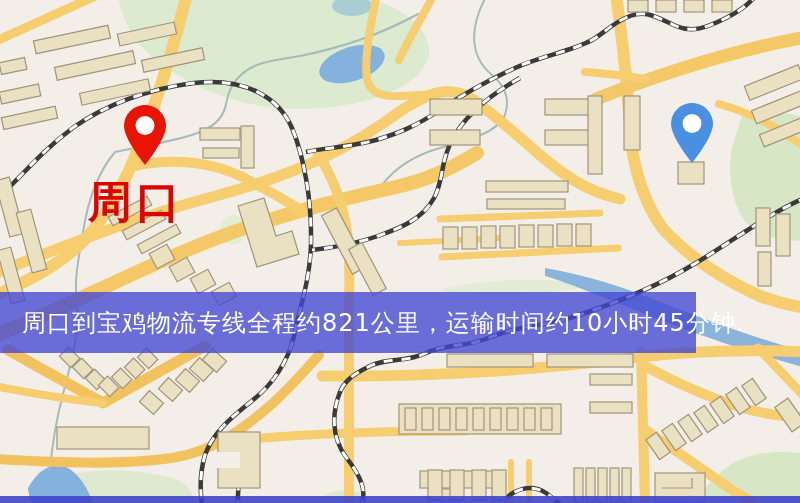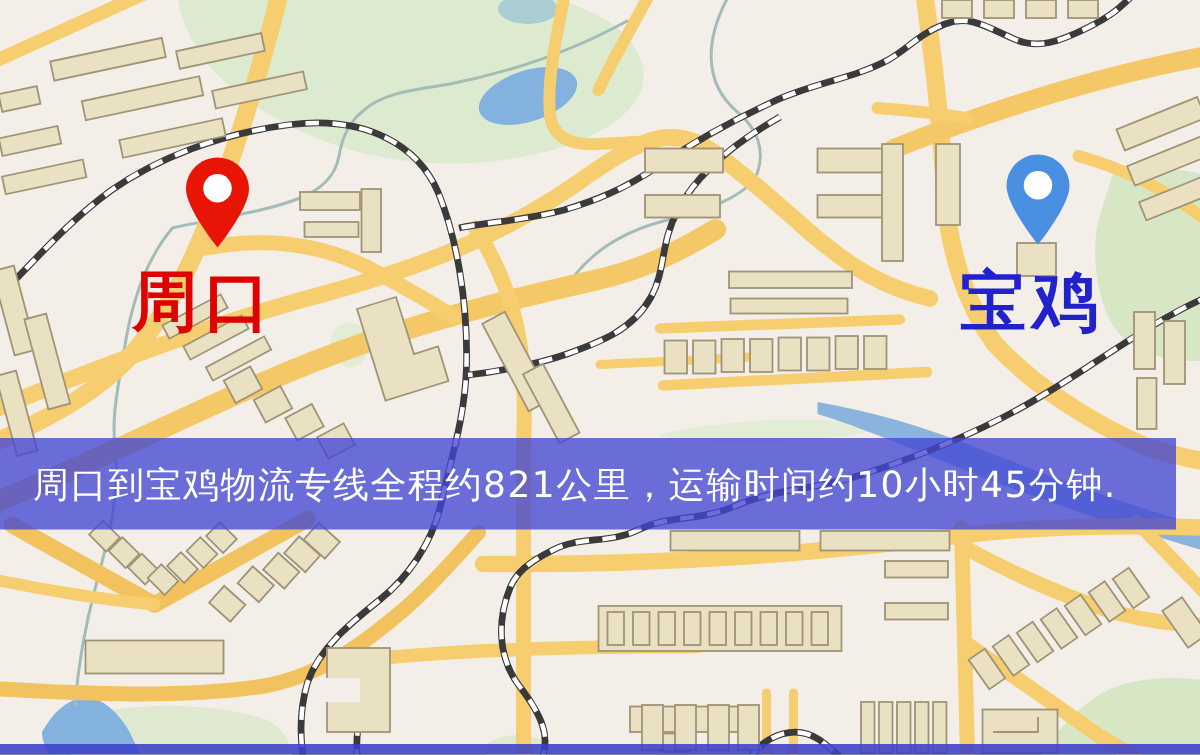--- a/index.html
+++ b/index.html
@@ -13,21 +13,21 @@
   .pin{position:absolute;}
   .pin-origin{left:121px;top:104px;}
   .pin-dest{left:668px;top:102px;}
   .city-label{
     position:absolute;font-size:44px;font-weight:700;line-height:1;
     letter-spacing:4px;white-space:nowrap;
   }
   .label-origin{left:88px;top:180px;color:#dc0300;}
   .label-dest{left:640px;top:180px;color:#2222cc;}
   .banner{
-    position:absolute;left:0;top:292px;width:784px;height:61px;
+    position:absolute;left:0;top:292px;width:696px;height:61px;
     background:rgba(67,71,212,0.78);
     display:flex;align-items:center;box-sizing:border-box;padding-left:22px;
   }
   .banner-text{color:#ffffff;font-size:24px;letter-spacing:1px;white-space:nowrap;}
   .bottom-strip{
     position:absolute;left:0;bottom:0;width:800px;height:7px;
     background:rgba(60,64,200,0.88);
   }
 </style>
 </head>
@@ -238,21 +238,20 @@
     <path d="M24 1C12.4 1 3 10.4 3 22c0 13.2 21 39 21 39s21-25.8 21-39C45 10.4 35.6 1 24 1z" fill="#e81405"></path>
     <circle cx="24" cy="21.5" r="9.5" fill="#ffffff"></circle>
   </svg>
 
   <svg class="pin pin-dest" width="48" height="64" viewBox="0 0 48 64">
     <path d="M24 1C12.4 1 3 10.4 3 22c0 13.2 21 39 21 39s21-25.8 21-39C45 10.4 35.6 1 24 1z" fill="#4a90e2"></path>
     <circle cx="24" cy="21.5" r="9.5" fill="#ffffff"></circle>
   </svg>
 
   <div class="city-label label-origin">周口</div>
-  <div class="city-label label-dest">宝鸡</div>
 
   <div class="banner">
     <span class="banner-text">周口到宝鸡物流专线全程约821公里，运输时间约10小时45分钟.</span>
   </div>
 
   <div class="bottom-strip"></div>
 
 </div>
 
 </body></html>

